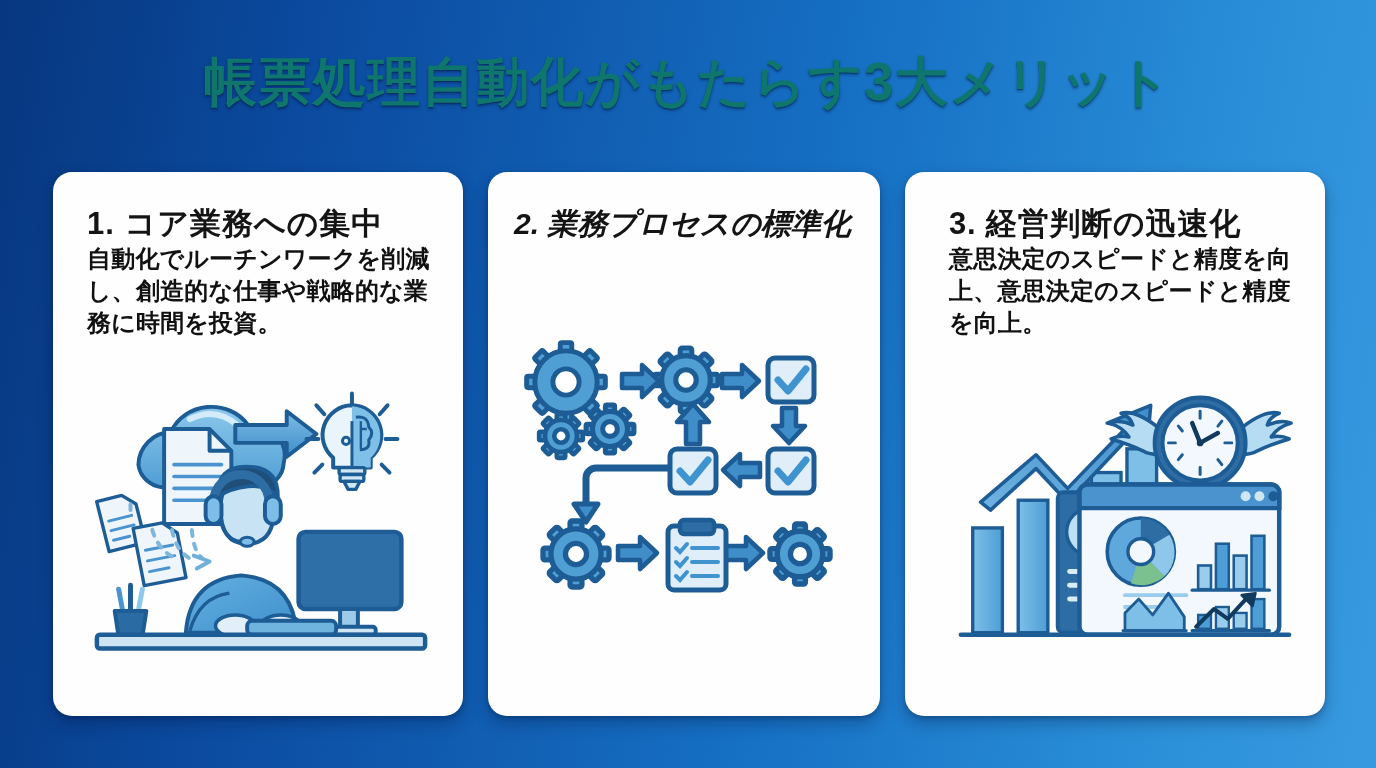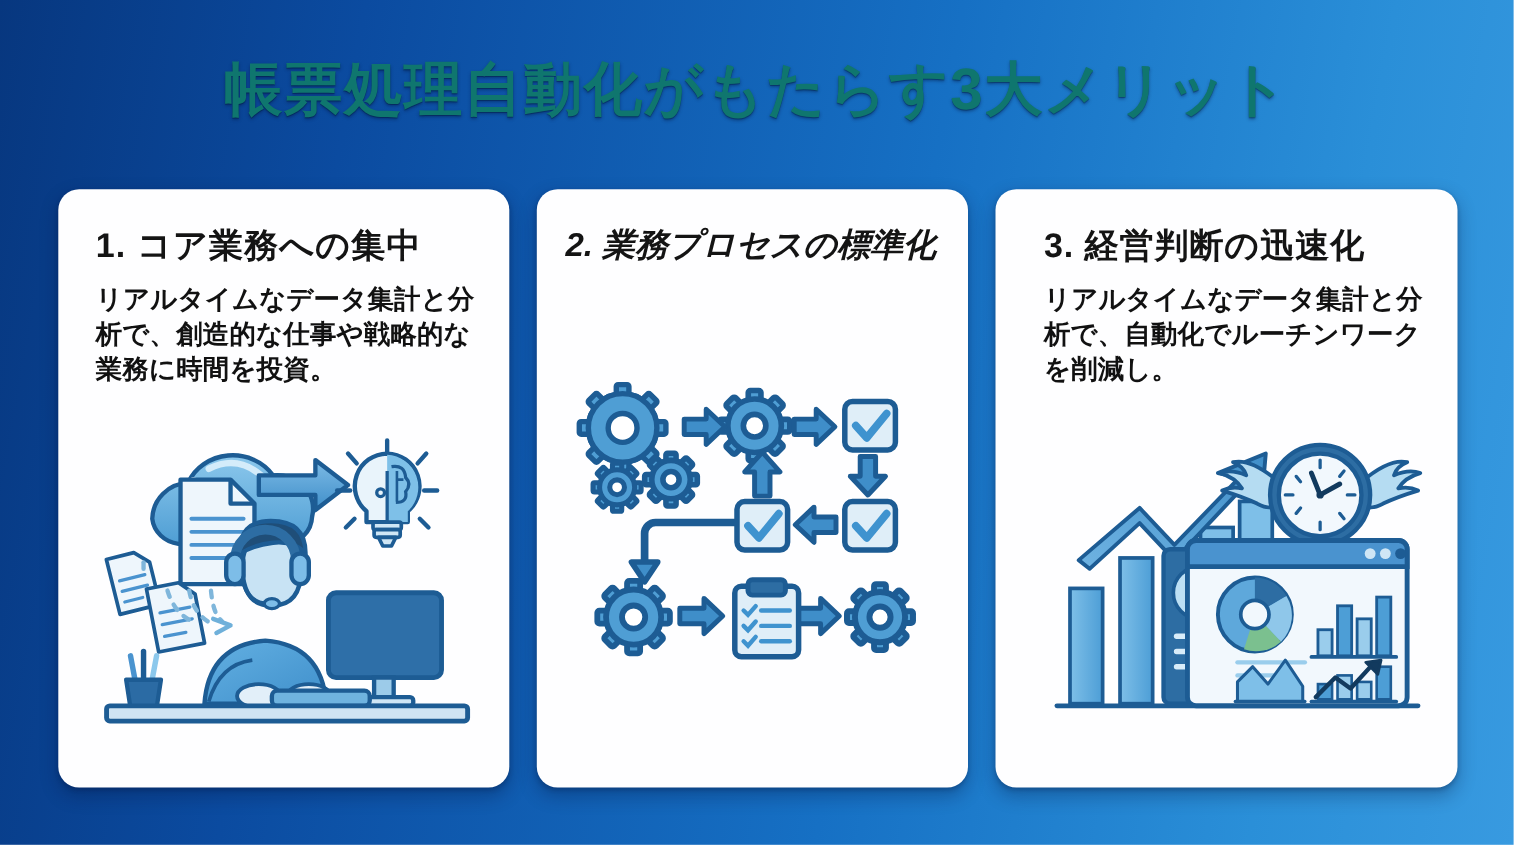--- a/index.html
+++ b/index.html
@@ -46,21 +46,20 @@
     position:relative;
     overflow:hidden;
   }
   .card-heading {
     font-size:31px;
     font-weight:700;
     color:#141414;
     letter-spacing:0.5px;
     line-height:1.18;
     white-space:nowrap;
-    margin-bottom:14px;
   }
   .card-body {
     font-size:24px;
     font-weight:700;
     color:#111111;
     line-height:1.34;
     letter-spacing:0.2px;
     max-width:345px;
   }
   .card-art {
@@ -82,21 +81,21 @@
 <body>
 
 <div class="slide">
 
   <h1 class="title">帳票処理自動化がもたらす3大メリット</h1>
 
   <div class="cards">
 
     <div class="card c1">
       <div class="card-heading">1. コア業務への集中</div>
-      <div class="card-body">リアルタイムなデータ集計と分析で、創造的な仕事や戦略的な業務に時間を投資。</div>
+      <div class="card-body">自動化でルーチンワークを削減し、創造的な仕事や戦略的な業務に時間を投資。</div>
       <div class="card-art">
         <svg width="352" height="272" viewBox="0 0 352 272">
           <defs>
             <linearGradient id="cloudg" x1="0" y1="0" x2="0" y2="1">
               <stop offset="0" stop-color="#8cc8ec"></stop>
                 <stop offset="1" stop-color="#4f9ed4"></stop>
             </linearGradient>
             <linearGradient id="bodyg" x1="0" y1="0" x2="1" y2="1">
               <stop offset="0" stop-color="#63b0e2"></stop>
                 <stop offset="1" stop-color="#3f8fcb"></stop>
@@ -349,21 +348,21 @@
               <path d="M158 240 l4 4 l7 -8" fill="none"></path>
                 <line x1="174" y1="240" x2="200" y2="240"></line>
             </g>
           </g>
         </svg>
       </div>
     </div>
 
     <div class="card c3">
       <div class="card-heading">3. 経営判断の迅速化</div>
-      <div class="card-body">リアルタイムなデータ集計と分析で、自動化でルーチンワークを削減し。</div>
+      <div class="card-body">意思決定のスピードと精度を向上、意思決定のスピードと精度を向上。</div>
       <div class="card-art">
         <svg width="352" height="272" viewBox="0 0 352 272">
           <defs>
             <linearGradient id="barg" x1="0" y1="0" x2="1" y2="0">
               <stop offset="0" stop-color="#7ebfe8"></stop>
                 <stop offset="1" stop-color="#4d9ed6"></stop>
             </linearGradient>
             <linearGradient id="arr3" x1="0" y1="1" x2="1" y2="0">
               <stop offset="0" stop-color="#6fb3e2"></stop>
                 <stop offset="1" stop-color="#3f8ec9"></stop>

